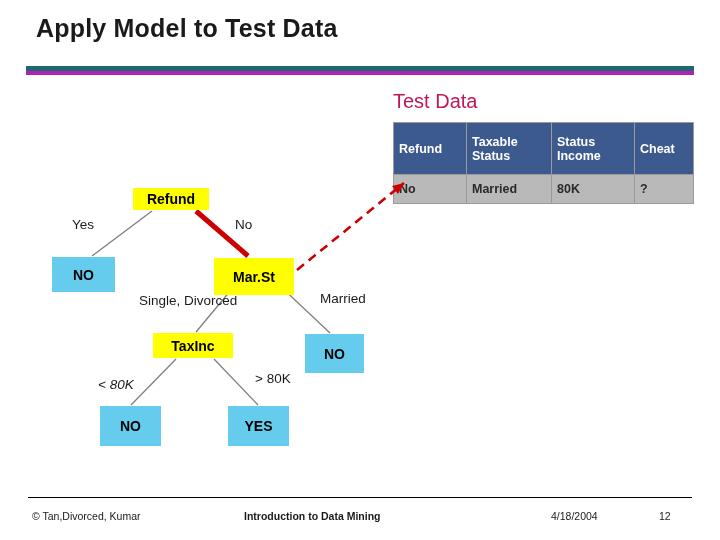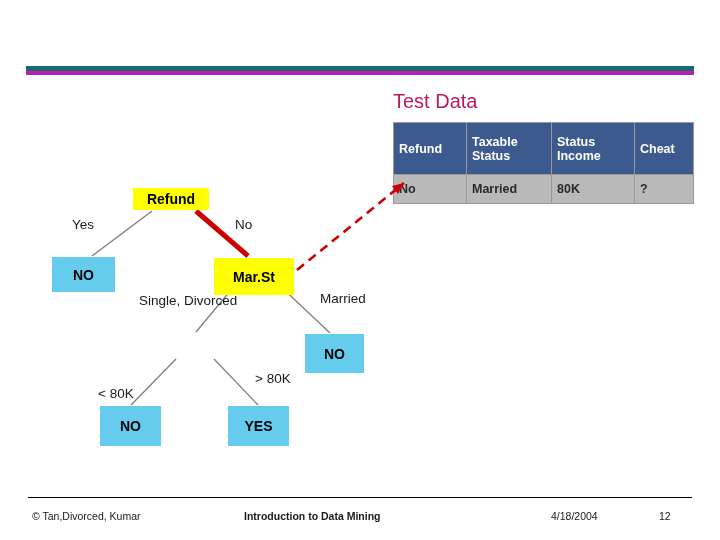--- a/index.html
+++ b/index.html
@@ -119,21 +119,21 @@
   .edge-label {
     position: absolute;
     font-size: 13.5px;
     color: #1a1a1a;
     white-space: nowrap;
   }
   #lbl-yes   { left: 72px;  top: 217px; }
   #lbl-no    { left: 235px; top: 217px; }
   #lbl-single{ left: 139px; top: 293px; }
   #lbl-married{ left: 320px; top: 291px; }
-  #lbl-lt80k { left: 98px;  top: 386px; }
+  #lbl-lt80k { left: 98px;  top: 377px; font-style: italic; }
   #lbl-gt80k { left: 255px; top: 371px; }
 
   
   #connectors {
     position: absolute;
     left: 0; top: 0;
     width: 720px;
     height: 540px;
     pointer-events: none;
   }
@@ -156,20 +156,21 @@
   #footer-left   { left: 32px;  top: 510px; }
   #footer-center { left: 244px; top: 510px; font-weight: bold; }
   #footer-date   { left: 551px; top: 510px; }
   #footer-page   { left: 659px; top: 510px; }
 </style>
 </head>
 <body>
 
 <div id="slide">
 
+  <div id="title">Apply Model to Test Data</div>
 
   <div id="bar-teal"></div>
   <div id="bar-magenta"></div>
 
   <div id="test-data-label">Test Data</div>
 
   <table id="test-table">
     <tbody>
         <tr class="head">
       <td class="col-refund">Refund</td>
@@ -205,20 +206,21 @@
     <line x1="176" y1="359" x2="131" y2="405" stroke="#7f7f7f" stroke-width="1.3"></line>
 
     <line x1="214" y1="359" x2="258" y2="405" stroke="#7f7f7f" stroke-width="1.3"></line>
 
     <path d="M 297 270 L 404 183" stroke="#cc0000" stroke-width="2.6" stroke-dasharray="9 6" fill="none"></path>
     <polygon points="404,183 392,186 398,194" fill="#cc0000"></polygon>
   </svg>
 
   <div class="node node-yellow" id="node-refund">Refund</div>
   <div class="node node-yellow" id="node-marst">Mar.St</div>
+  <div class="node node-yellow" id="node-taxinc">TaxInc</div>
   <div class="node node-cyan" id="node-no-left">NO</div>
   <div class="node node-cyan" id="node-no-right">NO</div>
   <div class="node node-cyan" id="node-no-bottom">NO</div>
   <div class="node node-cyan" id="node-yes-bottom">YES</div>
 
   <div class="edge-label" id="lbl-yes">Yes</div>
   <div class="edge-label" id="lbl-no">No</div>
   <div class="edge-label" id="lbl-single">Single, Divorced</div>
   <div class="edge-label" id="lbl-married">Married</div>
   <div class="edge-label" id="lbl-lt80k">&lt; 80K</div>

